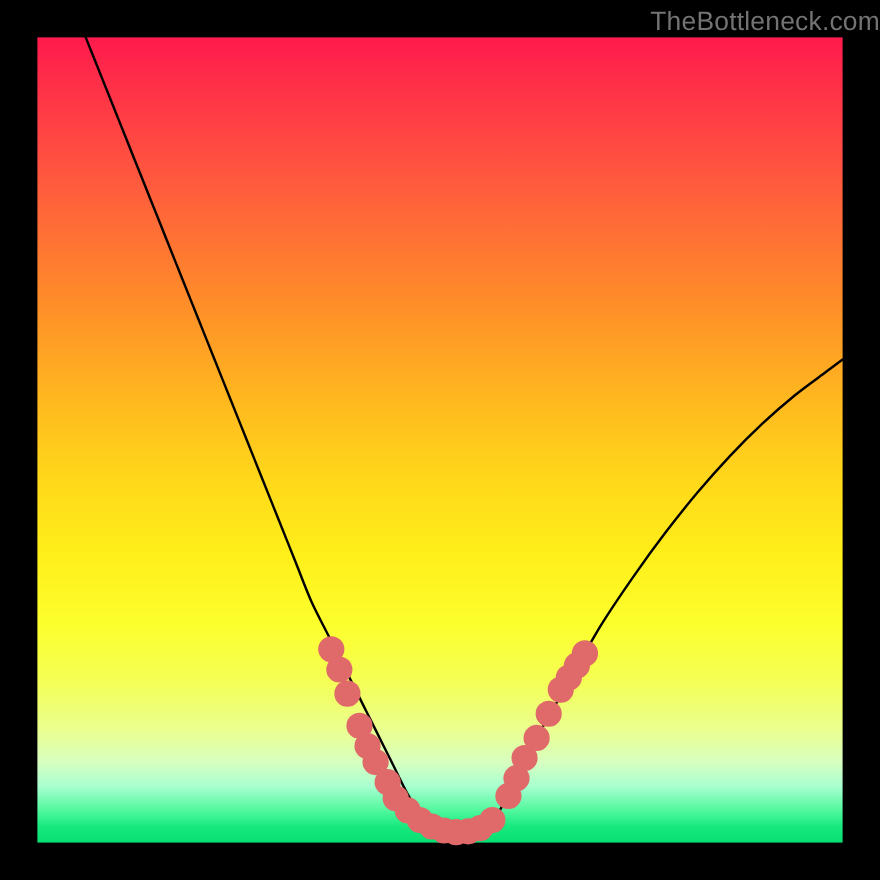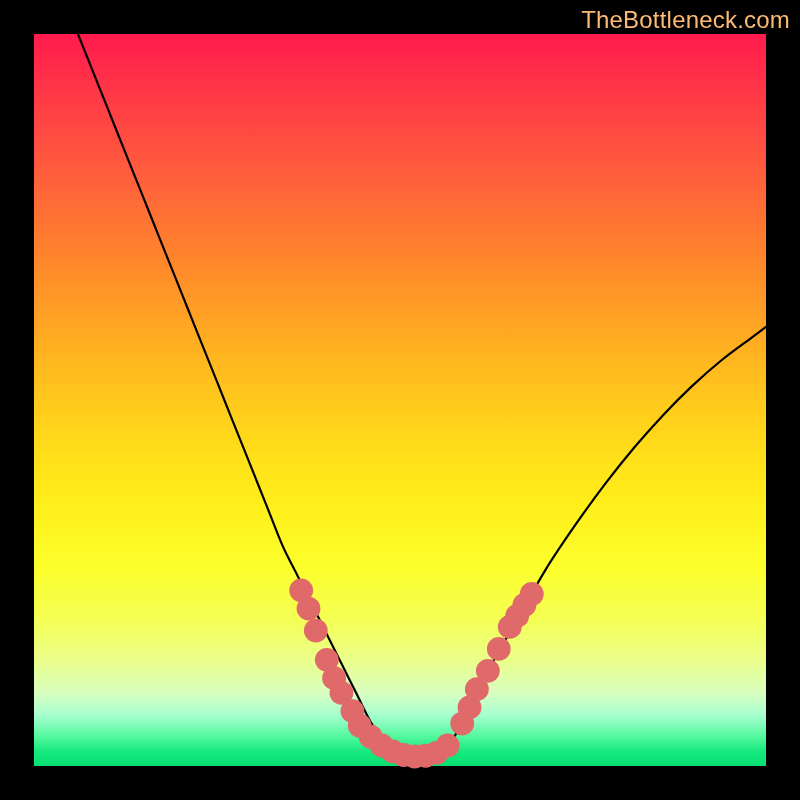--- a/index.html
+++ b/index.html
@@ -38,22 +38,22 @@
       #d8ffc0 90%,
       #a8ffd0 93%,
       #52f89e 96%,
       #18e97f 98%,
       #06df72 100%
     );
   }
   .watermark {
     position: absolute;
     top: 6px;
-    right: 10px;
-    color: #fdba74;
+    right: 0;
+    color: #737373;
     font-size: 24px;
     font-weight: 400;
     letter-spacing: 0.2px;
     user-select: none;
   }
   svg.curve {
     position: absolute;
     left: 0;
     top: 0;
     width: 732px;

